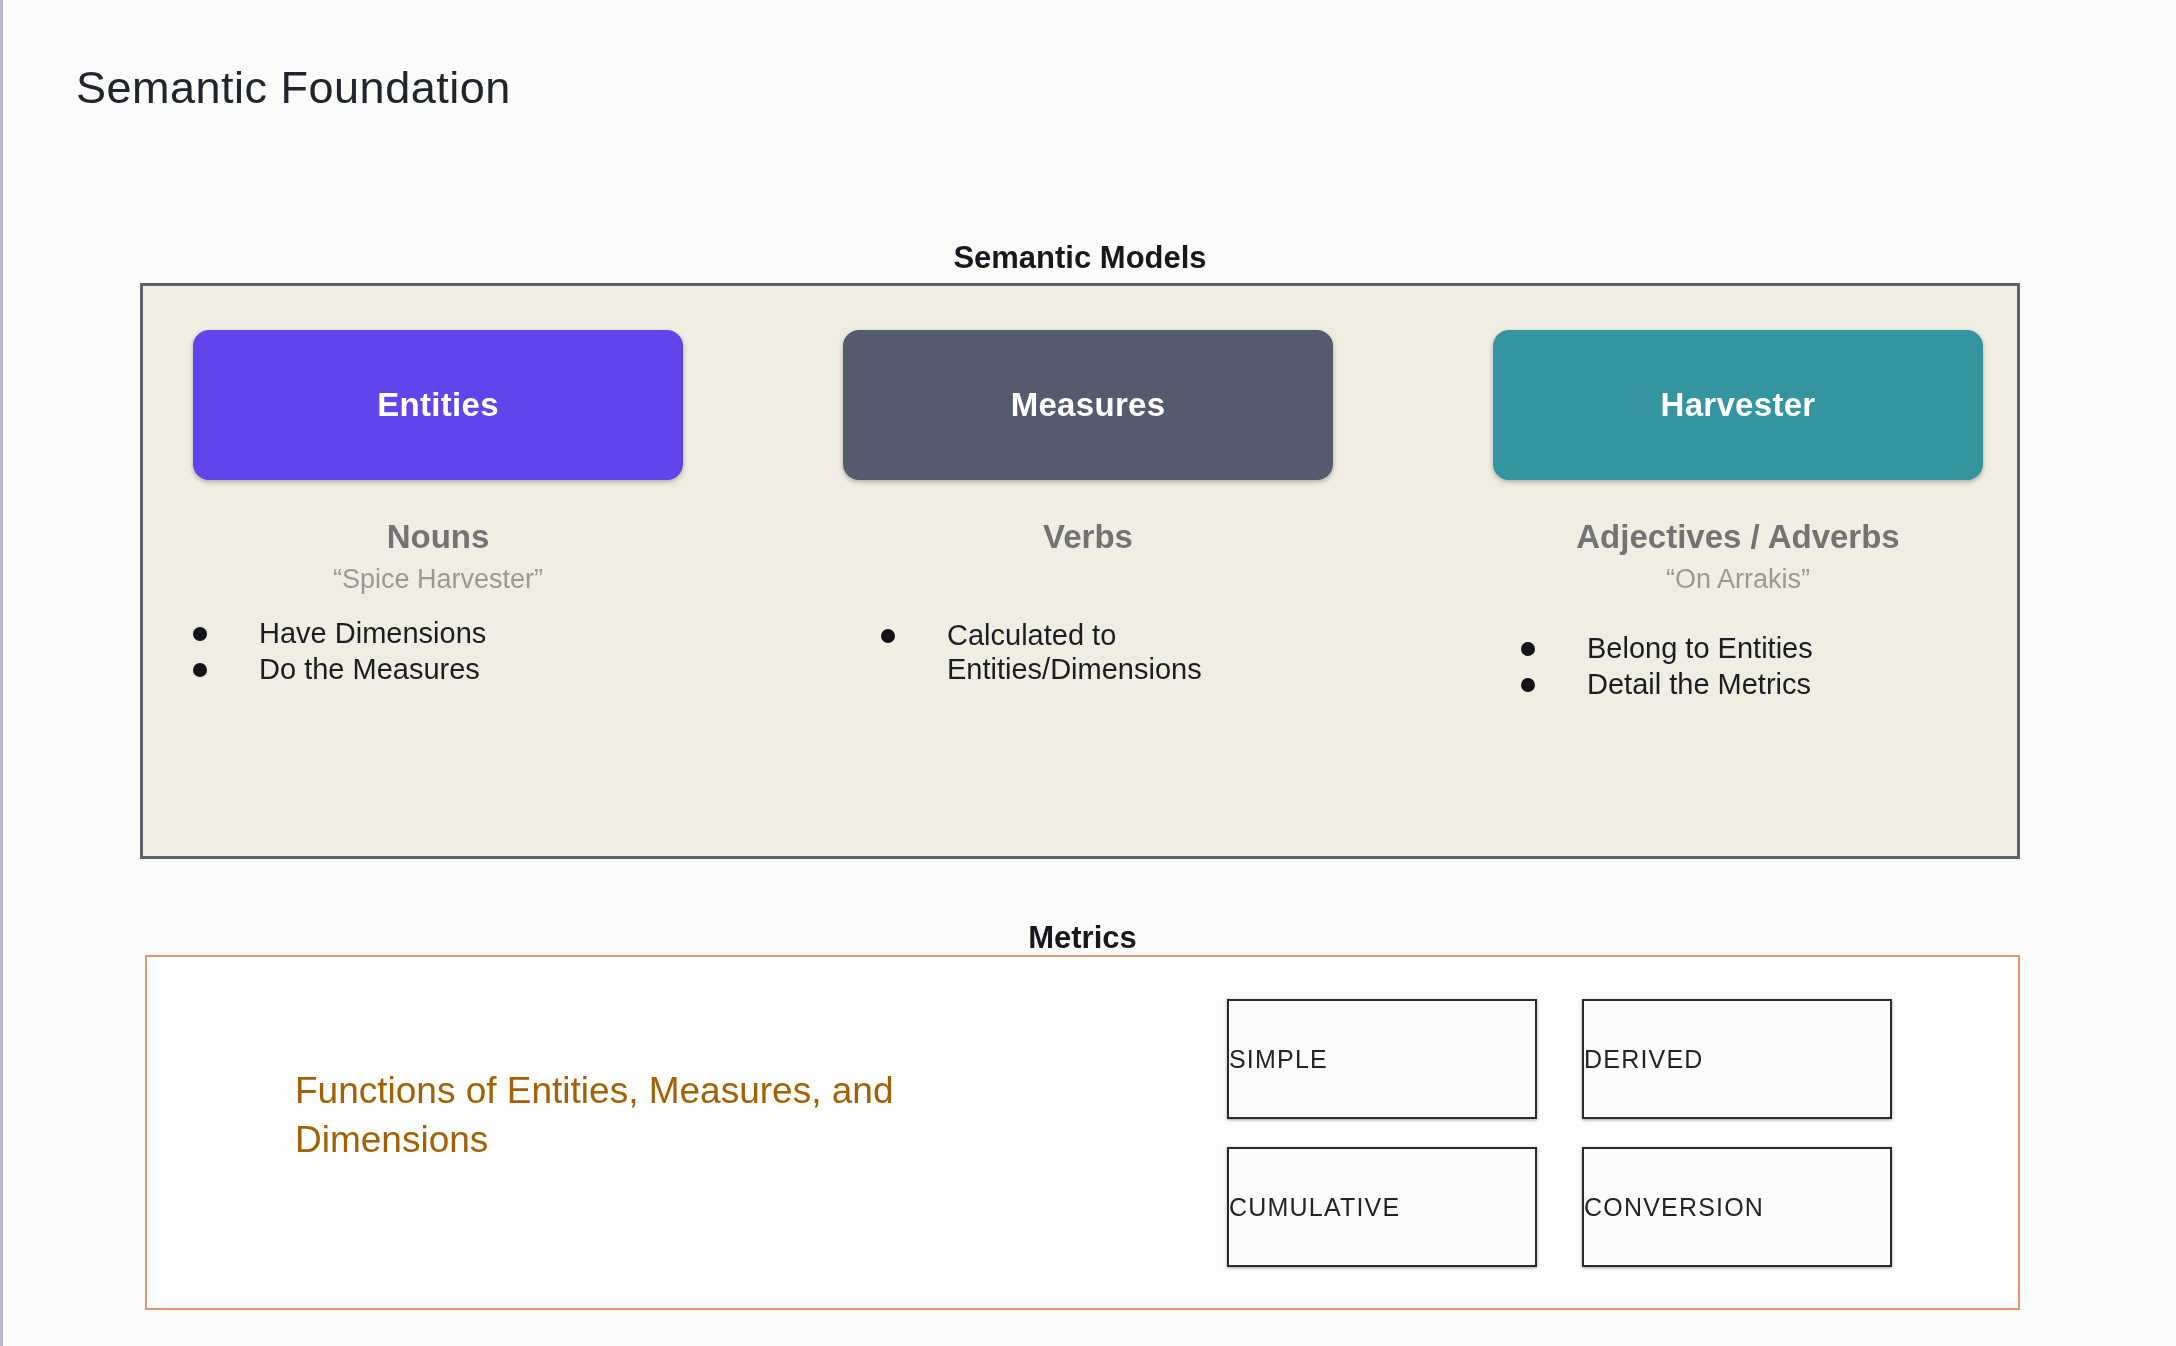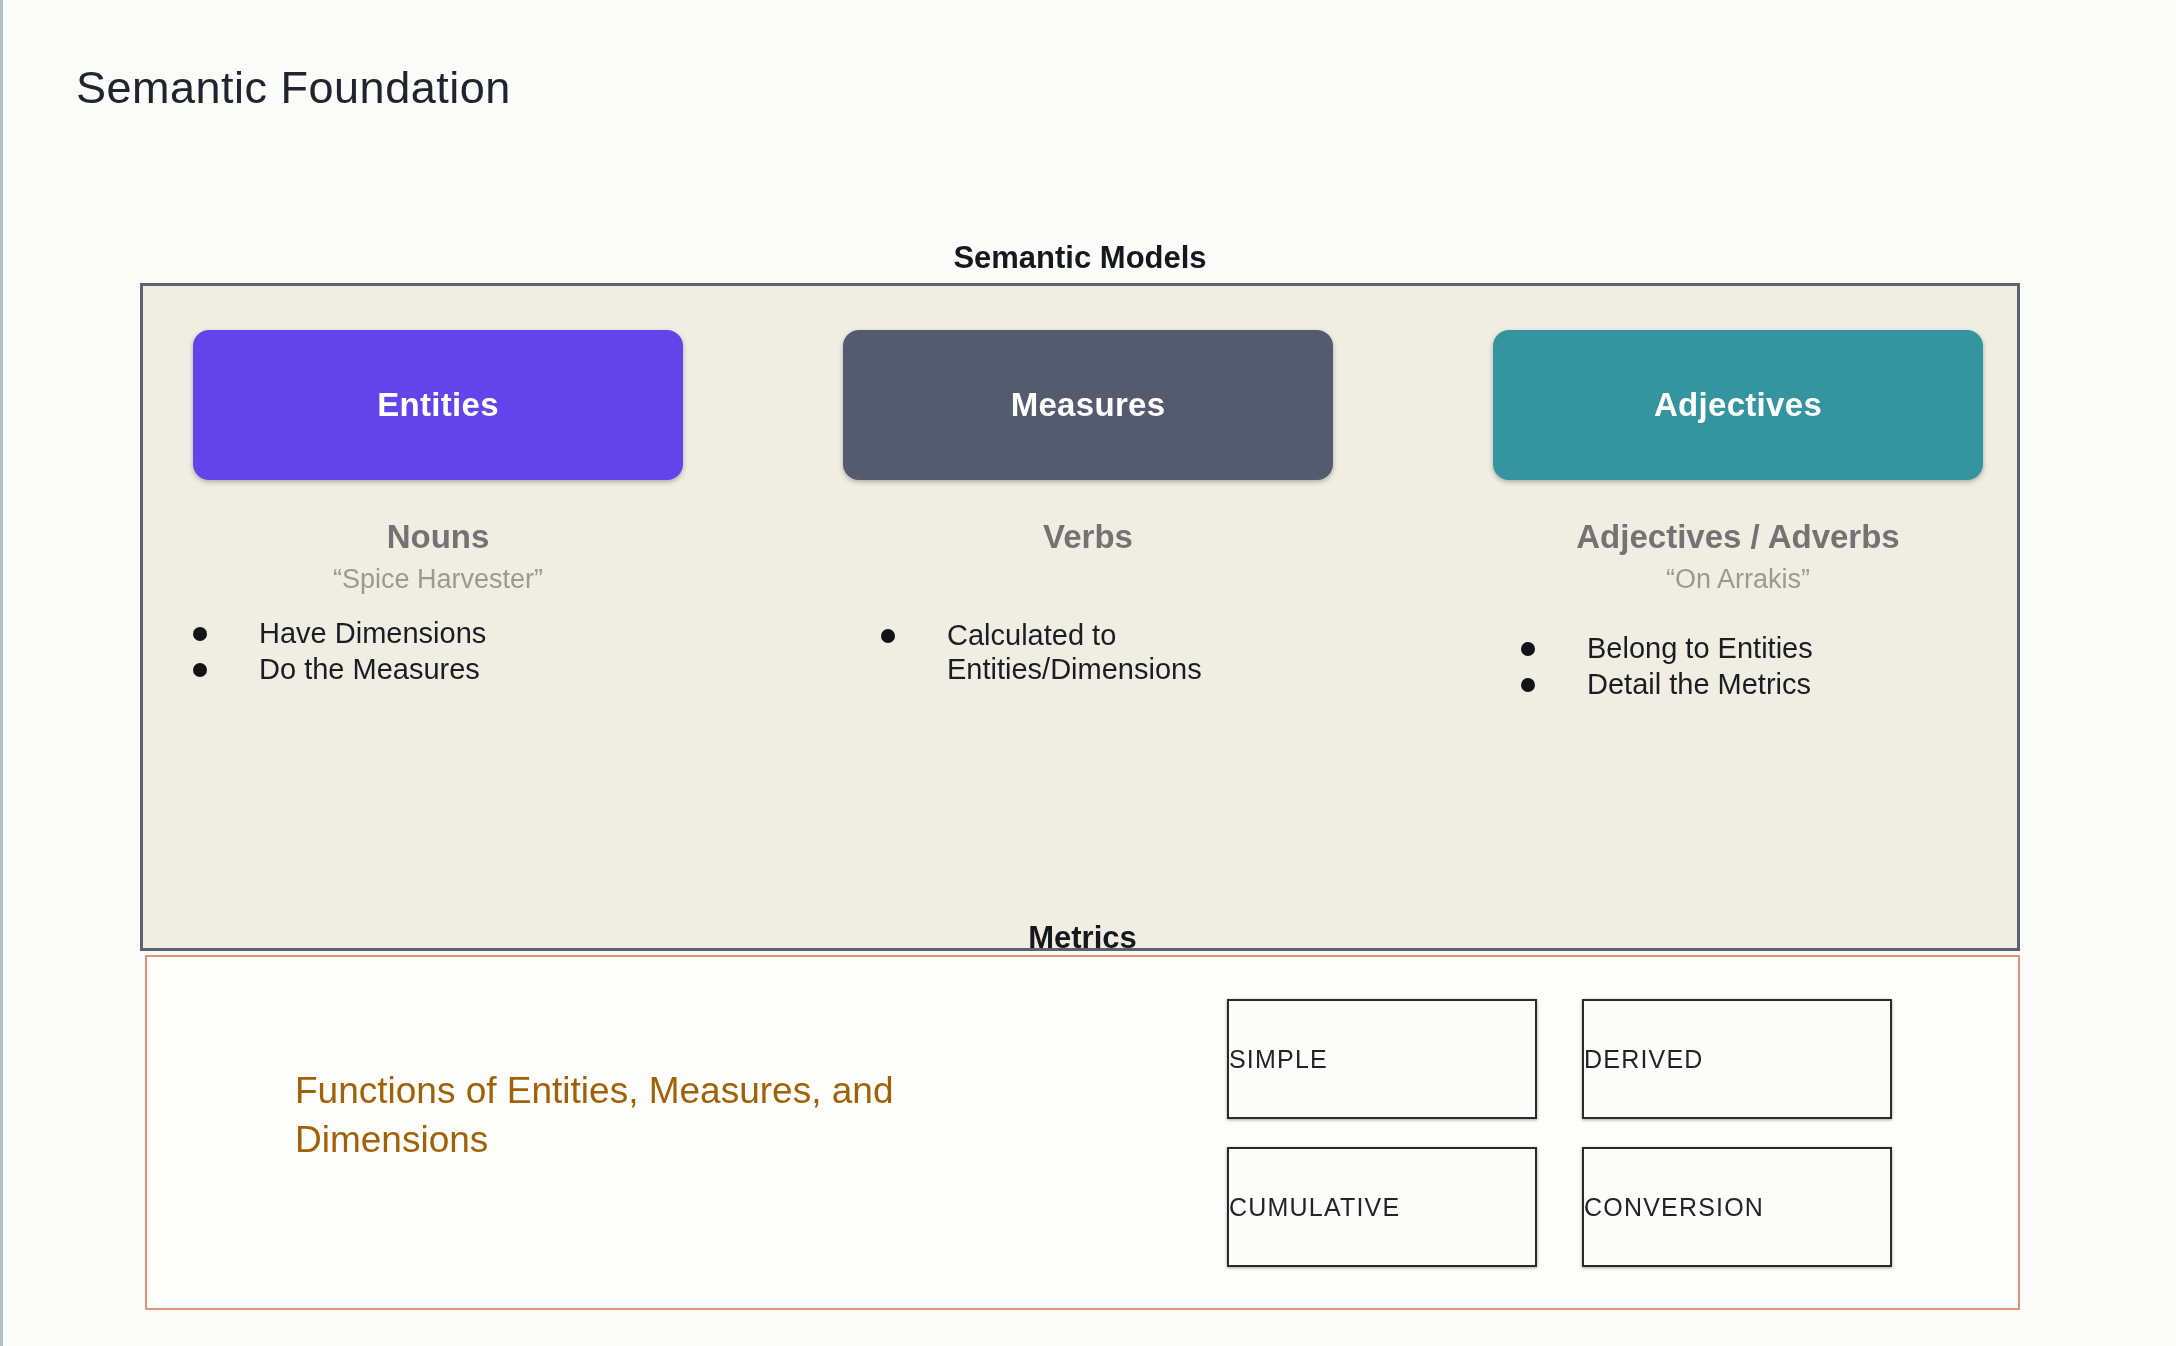--- a/index.html
+++ b/index.html
@@ -56,21 +56,21 @@
     width: 1875px;
     top: 920px;
   }
 
   
   .semantic-models-panel {
     position: absolute;
     left: 140px;
     top: 283px;
     width: 1880px;
-    height: 668px;
+    height: 576px;
     background: #f0eee3;
     border: 3px solid #5d626e;
     box-sizing: border-box;
   }
 
   .pos-col {
     position: absolute;
     top: 0;
     height: 100%;
   }
@@ -238,21 +238,21 @@
       <li class="bullet-row">
         <span class="bullet-dot"></span>
         <span class="bullet-text" style="white-space: pre-line;">Calculated to
 Entities/Dimensions</span>
       </li>
     </ul>
   </div>
 
   <div class="pos-col c2">
     <div class="pill" id="pill-dimensions" style="background: rgb(52, 148, 160);">
-      <span class="pill-label">Adjectives</span>
+      <span class="pill-label">Harvester</span>
     </div>
     <div class="pos-title">Adjectives / Adverbs</div>
     <div class="pos-quote">“On Arrakis”</div>
     <ul class="bullets offset-c2">
       <li class="bullet-row">
         <span class="bullet-dot"></span>
         <span class="bullet-text">Belong to Entities</span>
       </li>
       <li class="bullet-row">
         <span class="bullet-dot"></span>

